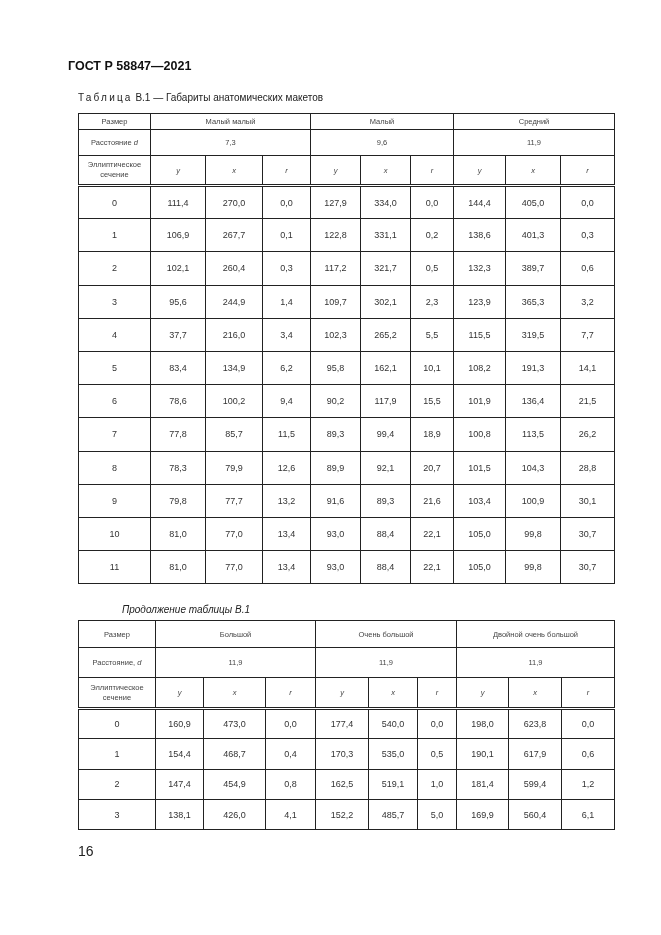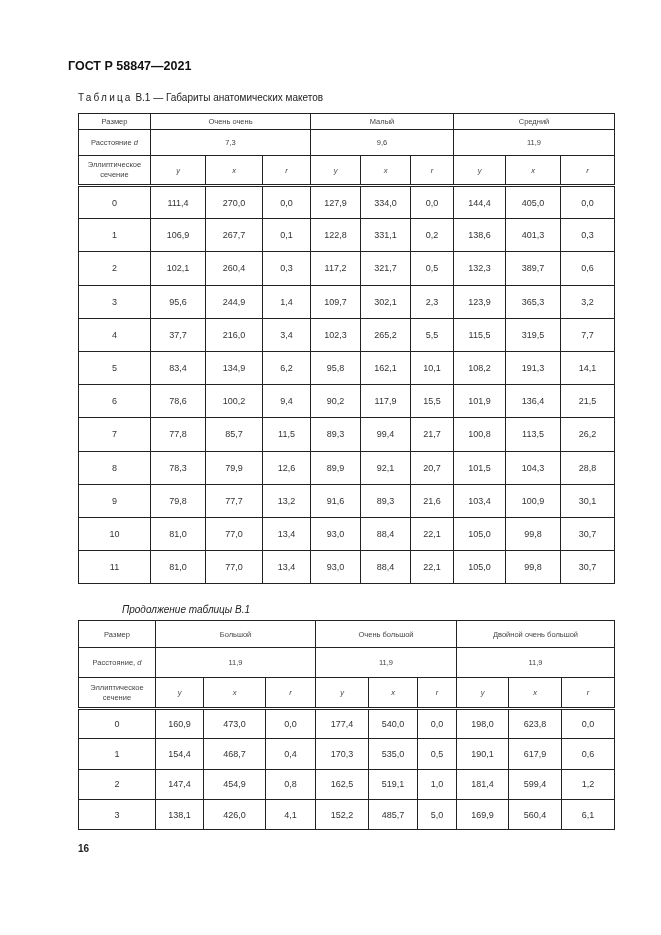--- a/index.html
+++ b/index.html
@@ -2,21 +2,21 @@
 <html><head>
 <meta charset="utf-8">
 <style>
   html, body { margin: 0; padding: 0; background: #ffffff; }
   body { width: 661px; height: 935px; position: relative; overflow: hidden;
          font-family: "Liberation Sans", sans-serif; color: #222; }
   .doc-header { position: absolute; left: 68px; top: 59px; font-size: 12.5px; font-weight: bold; color: #111; }
   .caption { position: absolute; left: 78px; top: 92px; font-size: 10px; color: #222; }
   .caption .spaced { letter-spacing: 2.2px; }
   .caption2 { position: absolute; left: 78px; top: 604px; font-size: 10px; font-style: italic; color: #222; padding-left: 44px; }
-  .page-num { position: absolute; left: 78px; top: 843px; font-size: 10px; color: #222; font-weight: bold; }
+  .page-num { position: absolute; left: 78px; top: 843px; font-size: 14px; color: #222; }
 
   table { position: absolute; border-collapse: collapse; table-layout: fixed; padding-left: 27px; }
   td { border: 1px solid #222; text-align: center; vertical-align: middle; padding: 0; color: #333; }
   .t1 { left: 78px; top: 113px; width: 536px; }
   .t2 { left: 78px; top: 620px; width: 536px; }
   .hdr td { font-size: 7.5px; color: #444; }
   .hdr td.var { font-style: italic; font-size: 7.5px; }
   .hdr td.lbl { font-size: 7.5px; line-height: 10px; text-align: center; }
   .hdr-last td { border-bottom: 3px double #222; }
   .data td { font-size: 9px; color: #333; }
@@ -49,21 +49,21 @@
     <col style="width:50px">
       <col style="width:50px">
       <col style="width:43px">
     <col style="width:52px">
       <col style="width:55px">
       <col style="width:54px">
   </colgroup>
   <tbody>
       <tr class="hdr h1">
     <td>Размер</td>
-    <td colspan="3">Очень очень</td>
+    <td colspan="3">Малый малый</td>
     <td colspan="3">Малый</td>
     <td colspan="3">Средний</td>
   </tr>
   <tr class="hdr h2">
     <td><span>Расстояние</span> <span class="d-italic">d</span></td>
     <td colspan="3">7,3</td>
     <td colspan="3">9,6</td>
     <td colspan="3">11,9</td>
   </tr>
   <tr class="hdr h3 hdr-last">
@@ -164,21 +164,21 @@
         <td>136,4</td>
         <td>21,5</td>
       </tr>
       <tr class="data">
         <td>7</td>
         <td>77,8</td>
         <td>85,7</td>
         <td>11,5</td>
         <td>89,3</td>
         <td>99,4</td>
-        <td>21,7</td>
+        <td>18,9</td>
         <td>100,8</td>
         <td>113,5</td>
         <td>26,2</td>
       </tr>
       <tr class="data">
         <td>8</td>
         <td>78,3</td>
         <td>79,9</td>
         <td>12,6</td>
         <td>89,9</td>

